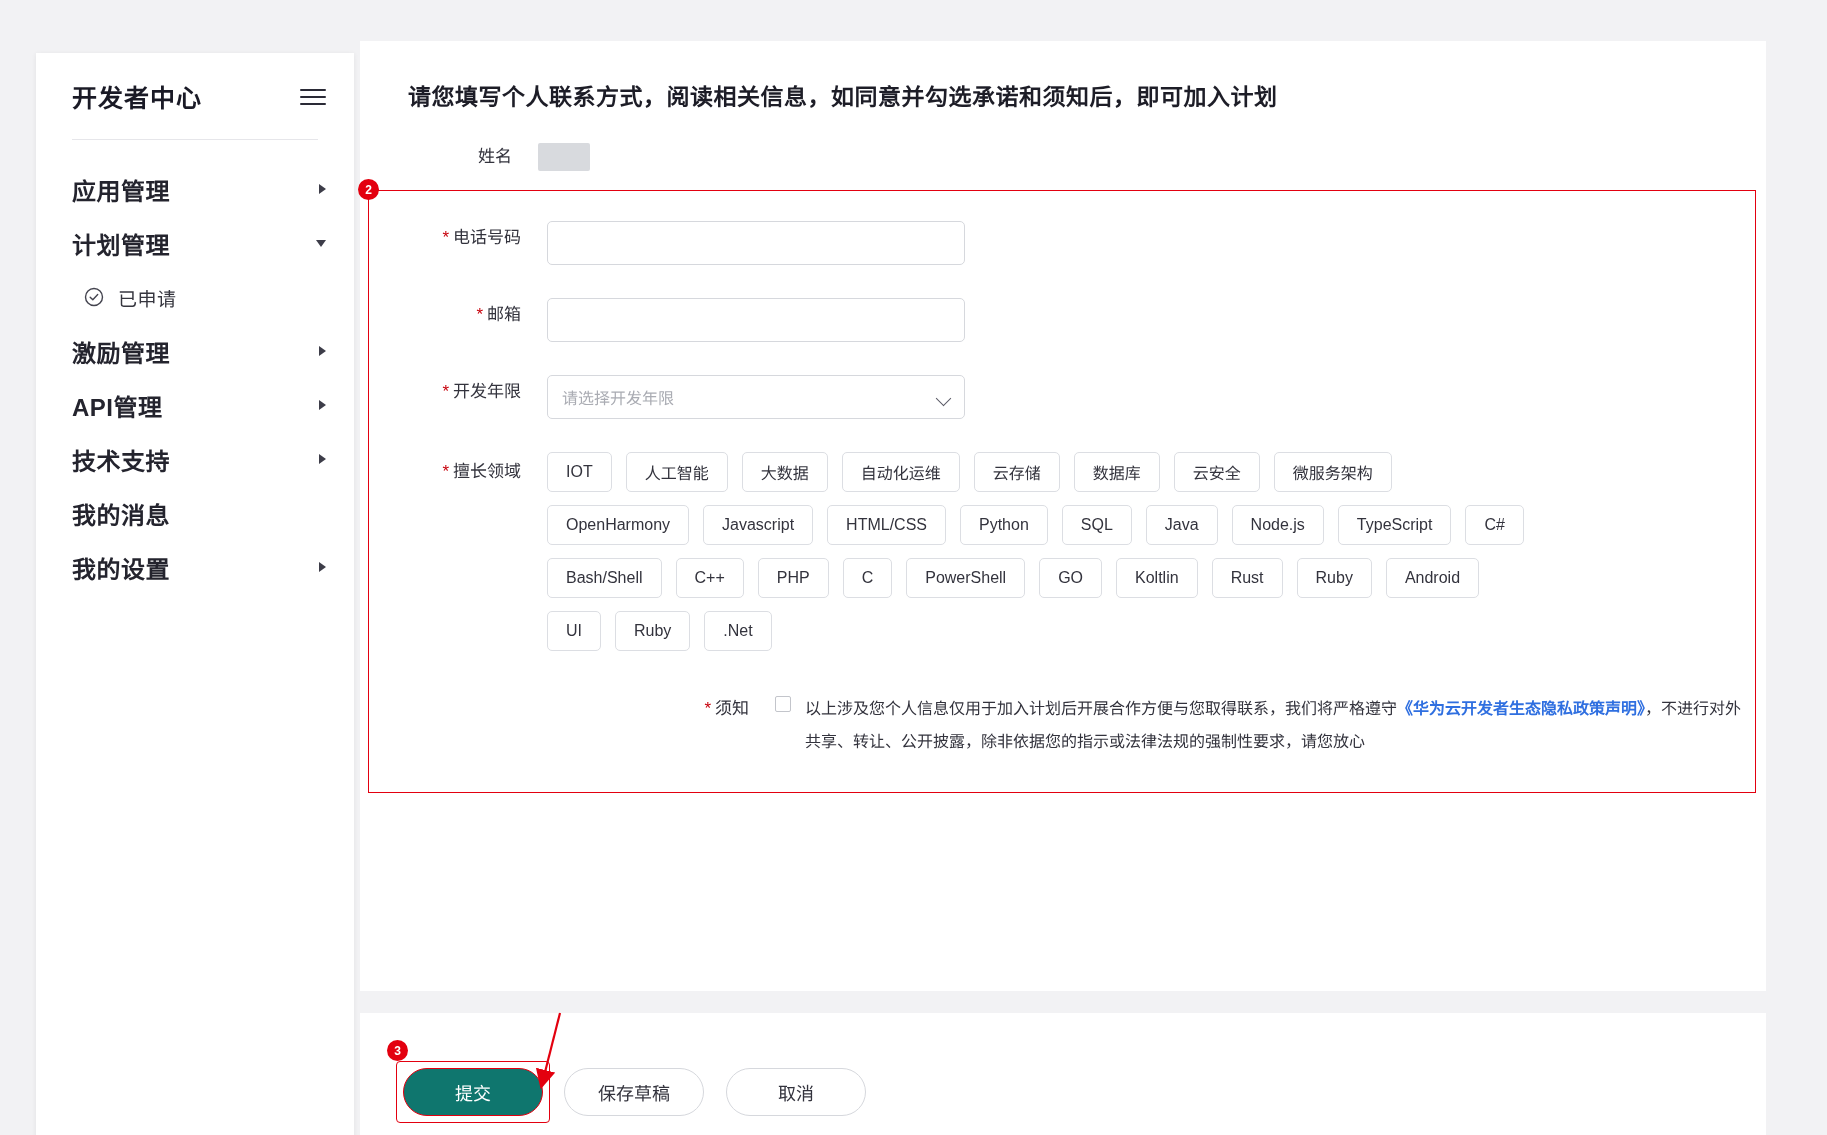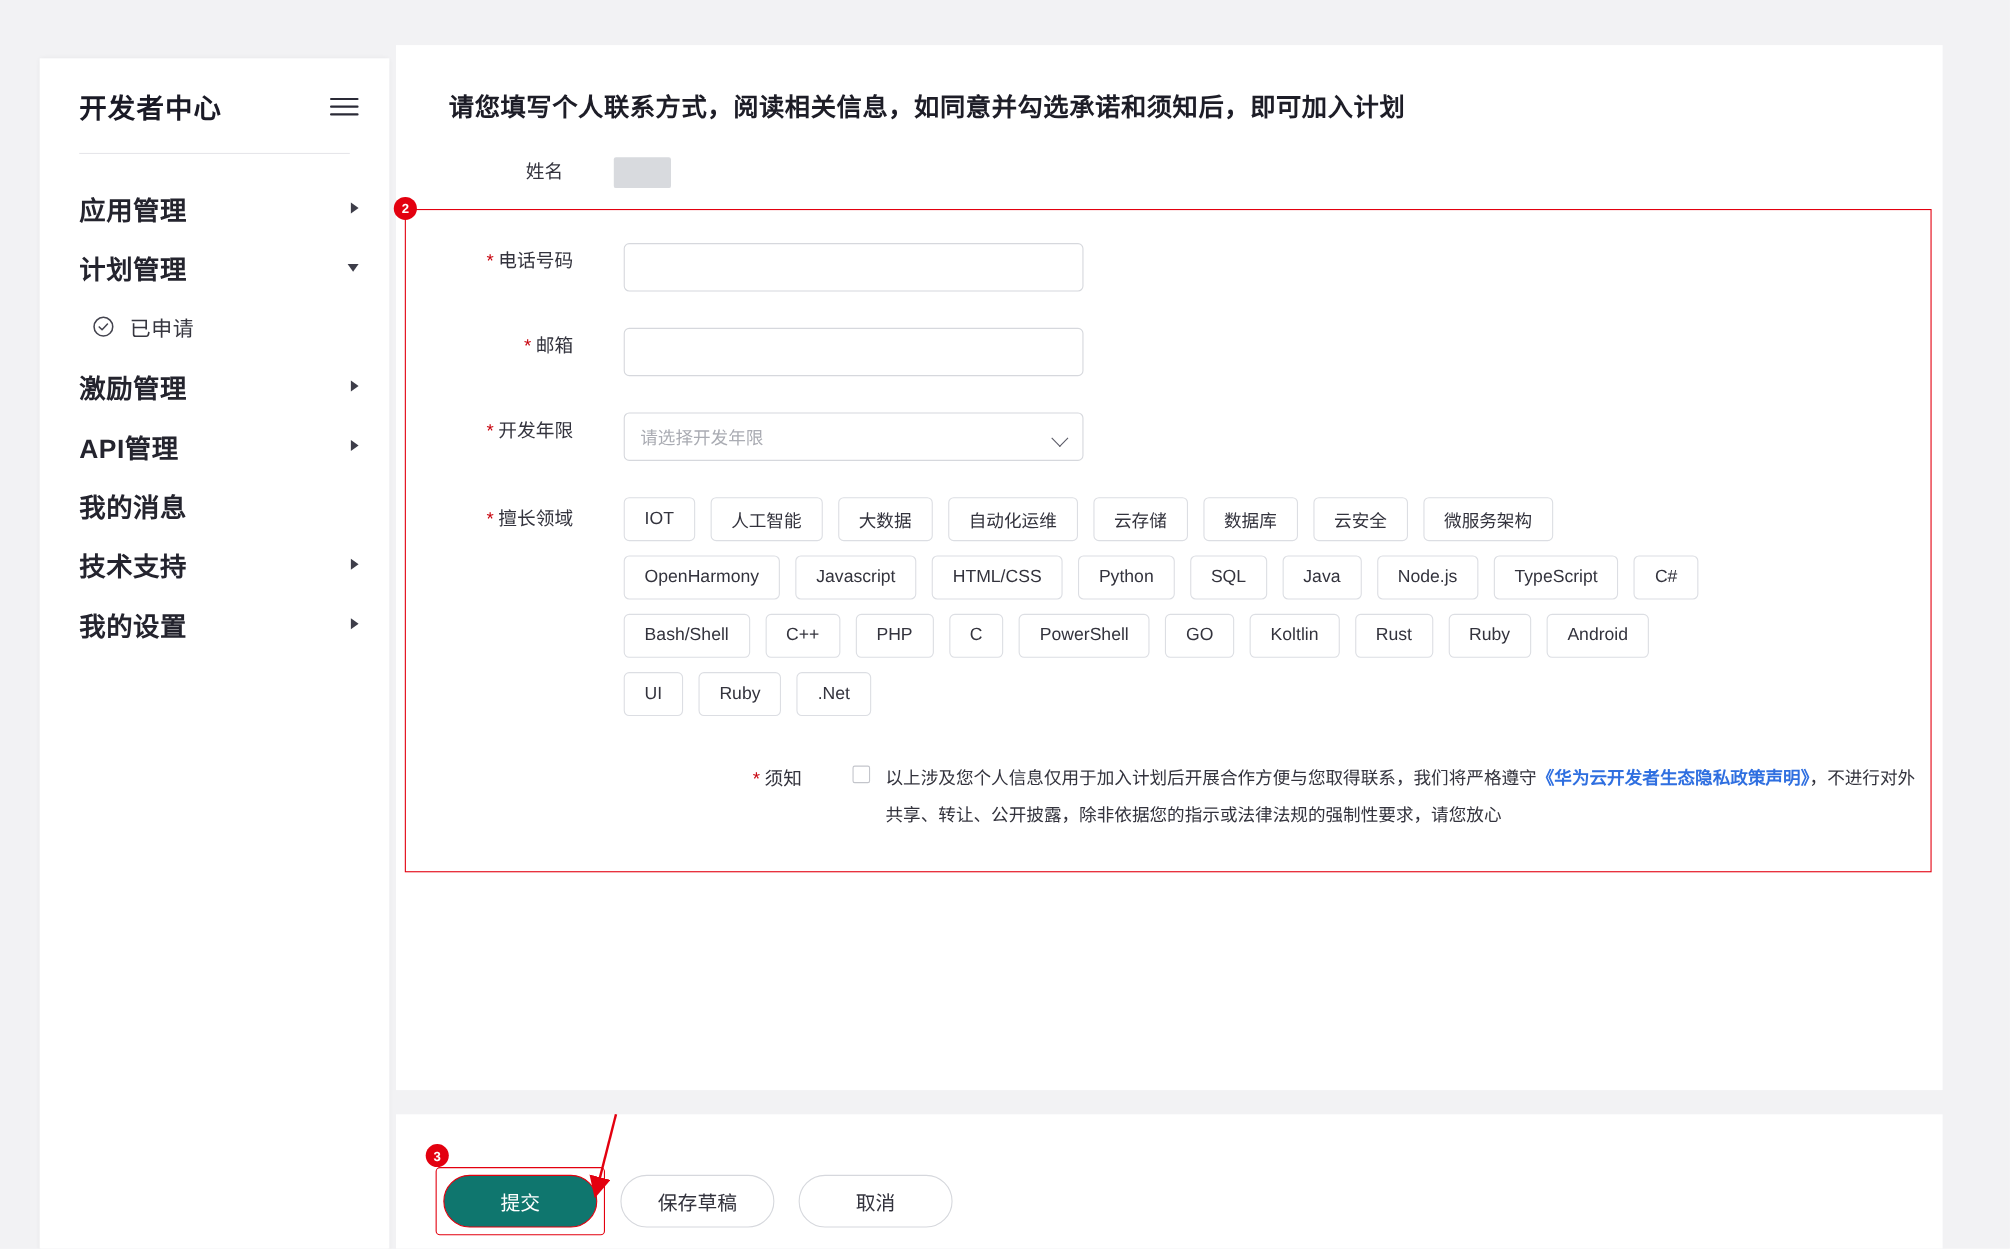--- a/index.html
+++ b/index.html
@@ -84,21 +84,21 @@
     background: #ffffff;
     padding: 0;
   }
   .card-top { top: 0; height: 950px; }
   .page-title {
     font-size: 23px; font-weight: bold; color: #1d1d27;
     padding: 22px 0 0 48px; letter-spacing: .5px;
   }
 
   
-  .frow { display: flex; align-items: flex-start; gap: 20px; }
+  .frow { display: flex; align-items: flex-start; }
   .flabel {
     width: 178px; flex: 0 0 178px;
     text-align: right;
     font-size: 17px; color: #33333d;
     padding-right: 26px;
     line-height: 34px;
     position: relative;
   }
   .req { color: #c7000b; margin-right: 4px; }
 
@@ -250,28 +250,28 @@
         <span class="caret-right"></span>
       </div>
 
       <div class="sb-item">
         <span class="lbl">API管理</span>
         <span class="spacer"></span>
         <span class="caret-right"></span>
       </div>
 
       <div class="sb-item">
+        <span class="lbl">技术支持</span>
+        <span class="spacer"></span>
+        <span class="caret-right"></span>
+      </div>
+
+      <div class="sb-item">
         <span class="lbl">我的消息</span>
         <span class="spacer"></span>
-      </div>
-
-      <div class="sb-item">
-        <span class="lbl">技术支持</span>
-        <span class="spacer"></span>
-        <span class="caret-right"></span>
       </div>
 
       <div class="sb-item">
         <span class="lbl">我的设置</span>
         <span class="spacer"></span>
         <span class="caret-right"></span>
       </div>
 
     </nav>
   </aside>

